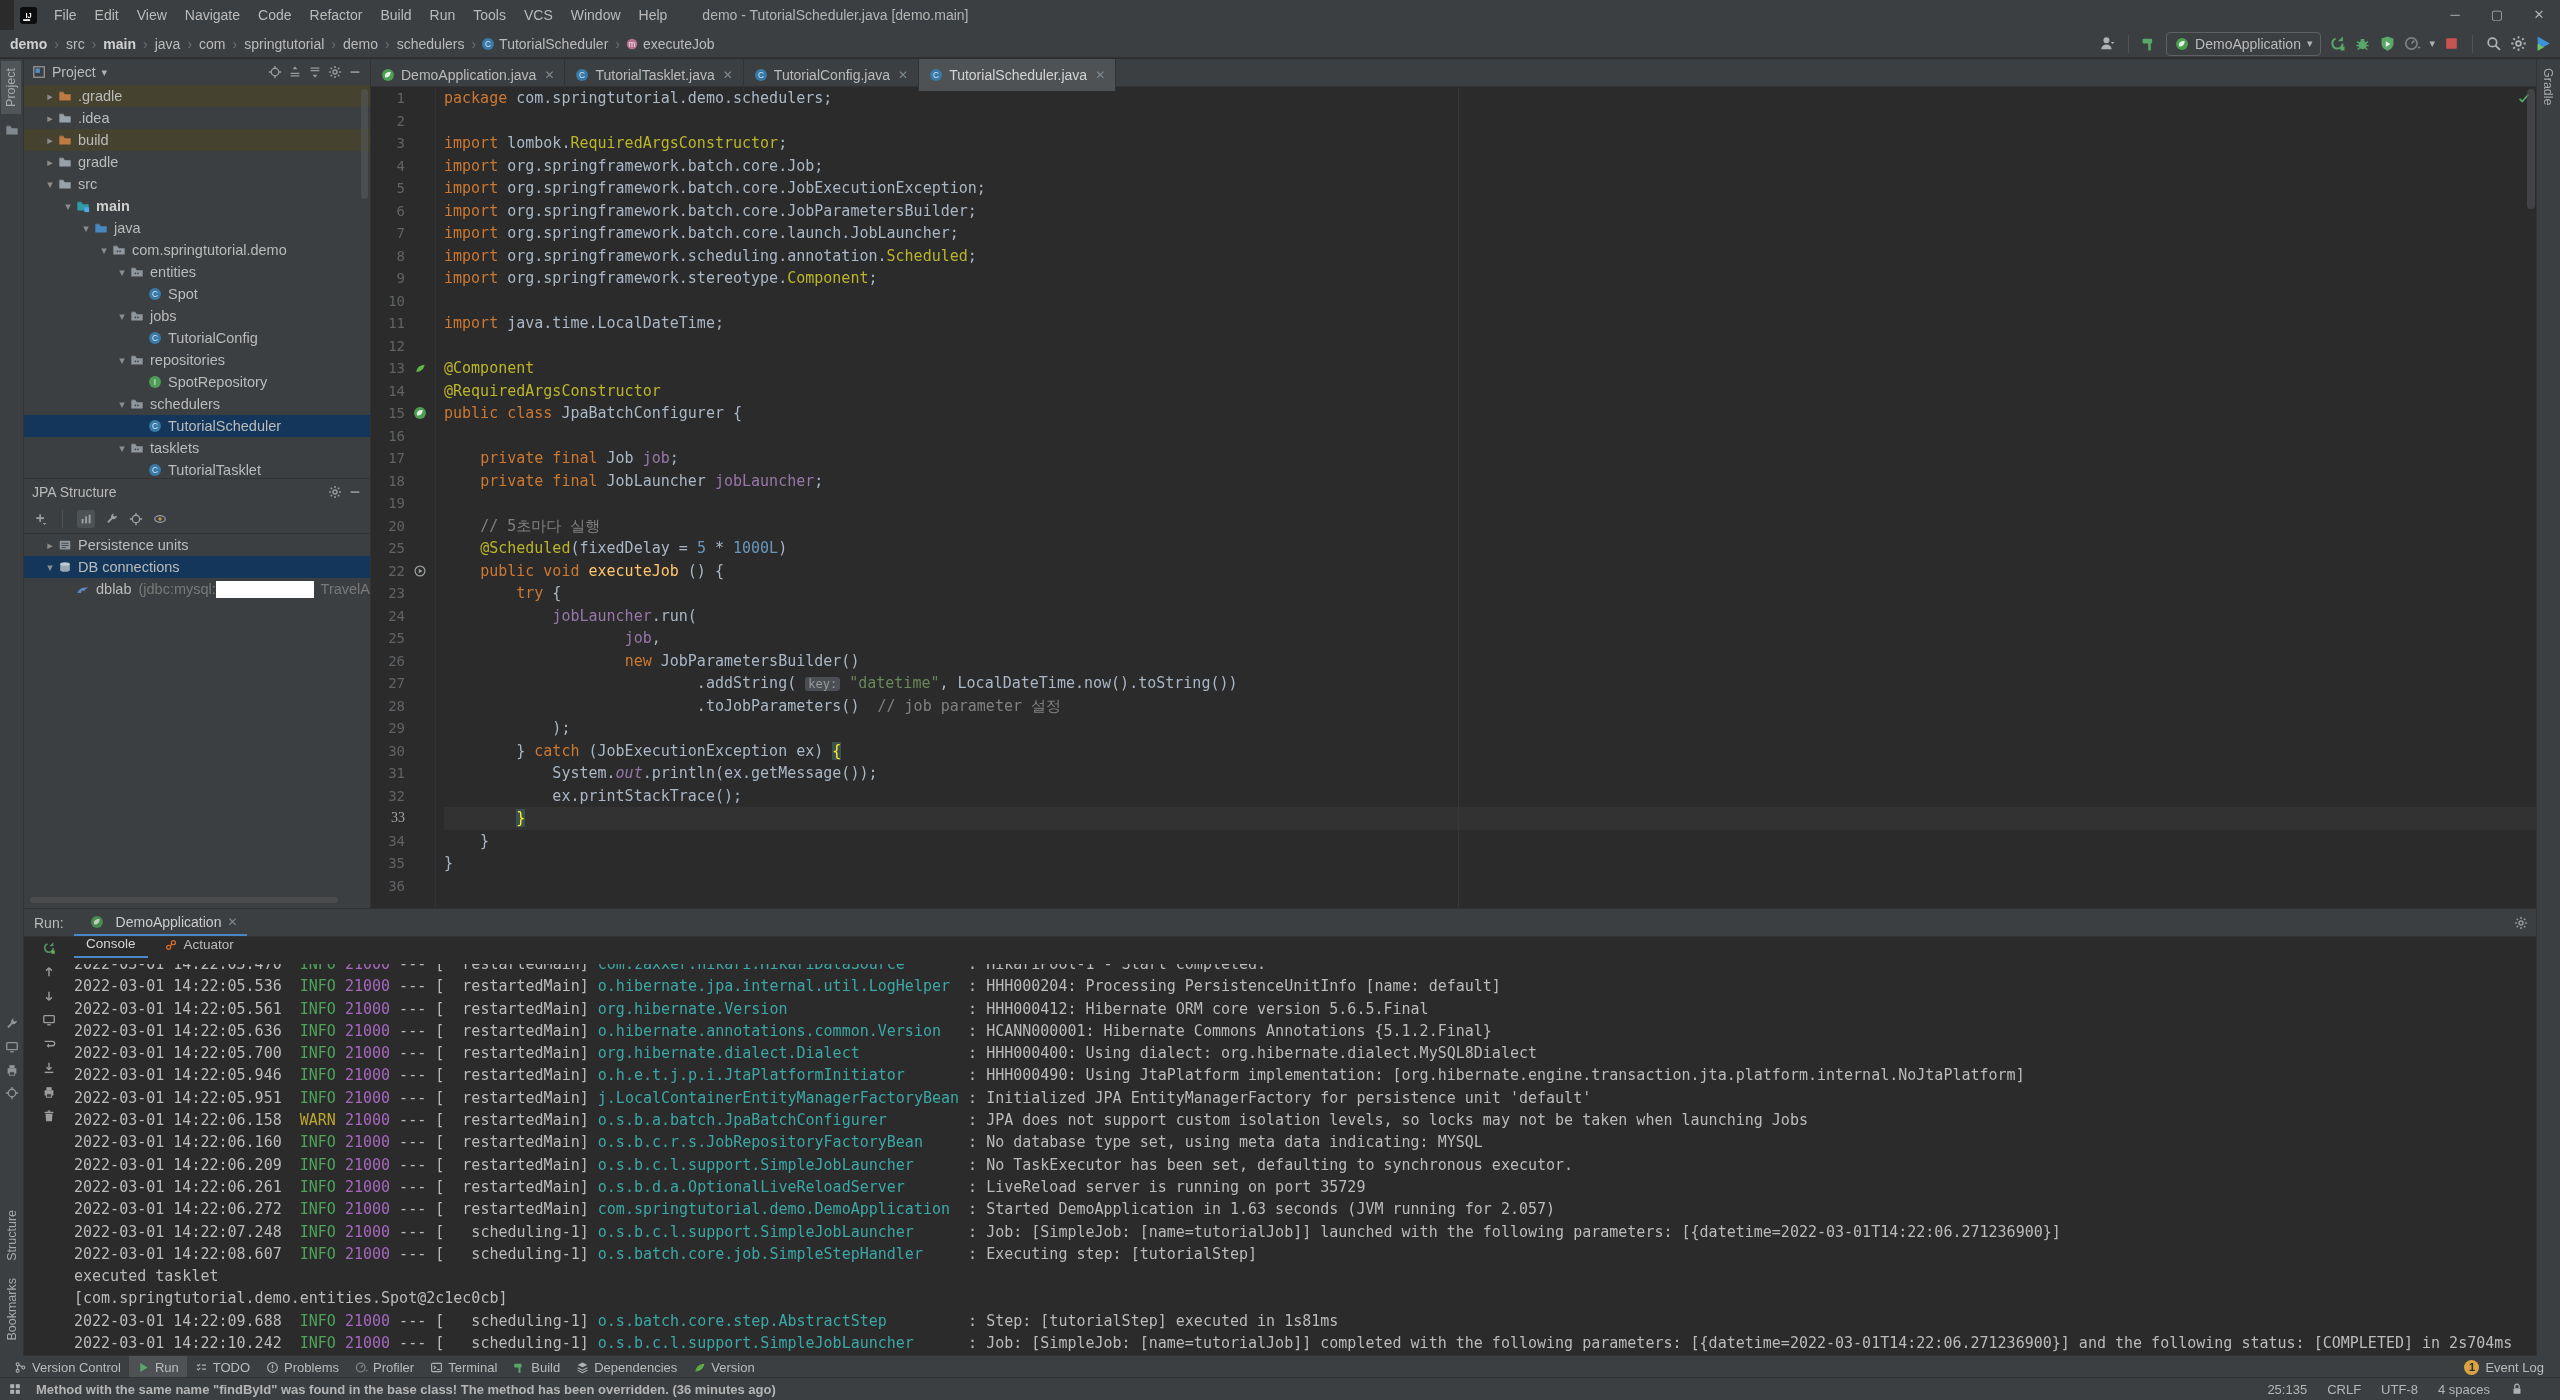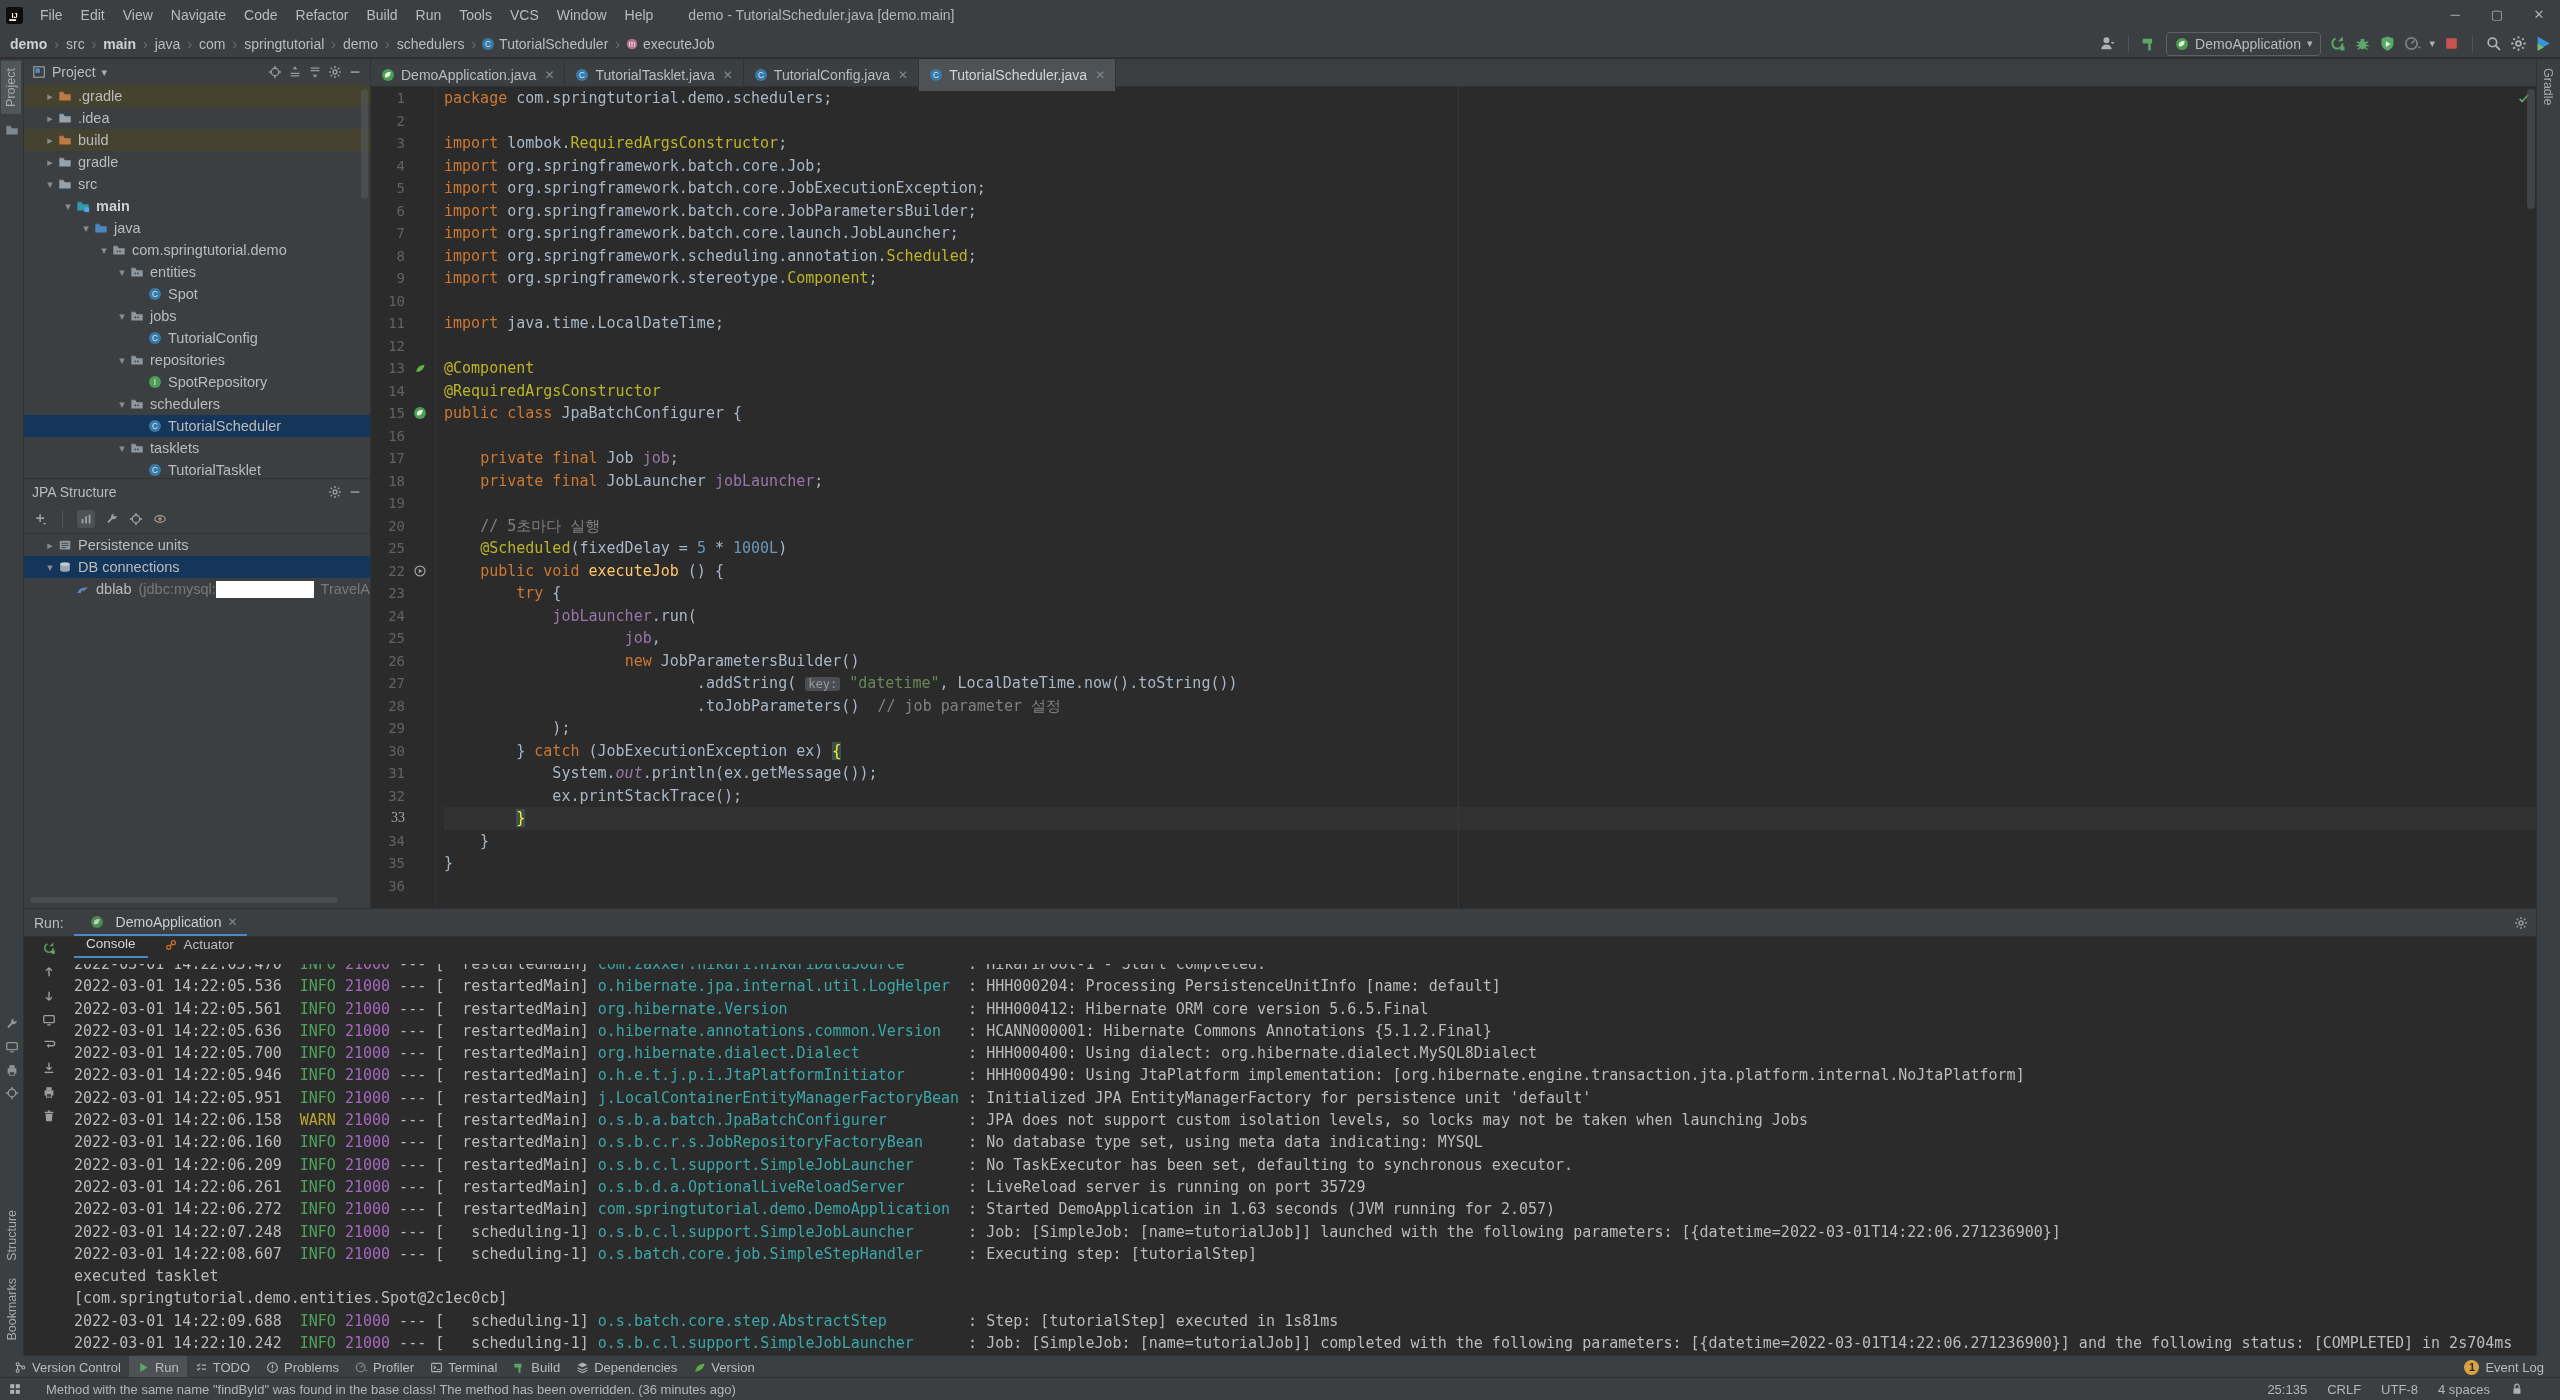--- a/index.html
+++ b/index.html
@@ -3,21 +3,21 @@
 <meta charset="utf-8">
 <style>
   html,body{margin:0;padding:0;background:#2B2B2B;}
   #app{position:relative;width:2560px;height:1400px;overflow:hidden;background:#2B2B2B;
        font-family:"Liberation Sans",sans-serif;color:#BBBBBB;font-size:14px;}
   .panel{background:#3C3F41;}
   .ico{display:inline-flex;align-items:center;justify-content:center;vertical-align:middle;}
   .ico svg{width:17px;height:17px;}
   .ico.small svg{width:14px;height:14px;}
   
-  #menu-bar{position:absolute;left:0;top:0;right:0;height:30px;background:#3C3F41;
+  #menu-bar{position:absolute;left:14px;top:0;right:0;height:30px;background:#3C3F41;
     display:flex;align-items:center;border-bottom:1px solid #2B2B2B;}
   #menu-bar .logo{margin:0 8px 0 6px;}
   .menu-item{padding:0 9px;line-height:30px;cursor:default;}
   #win-title{margin-left:26px;color:#B5B5B5;}
   #win-controls{margin-left:auto;display:flex;}
   #win-controls span{width:42px;text-align:center;line-height:30px;color:#AFB1B3;font-size:13px;}
   
   #toolbar2{position:absolute;left:0;top:30px;right:0;height:28px;background:#3C3F41;
     border-bottom:1px solid #323232;display:flex;align-items:center;padding:0 8px;box-sizing:border-box;}
   #breadcrumbs{display:flex;align-items:center;gap:2px;white-space:nowrap;}
@@ -110,21 +110,21 @@
   #bottom-bar{position:absolute;left:0;right:0;bottom:22px;height:22px;background:#3C3F41;
     border-top:1px solid #323232;display:flex;align-items:center;padding:0 6px;font-size:13px;}
   .bitem{display:flex;align-items:center;gap:5px;padding:0 8px;height:22px;color:#BBBBBB;}
   .bitem.active{background:#4E5254;}
   .bitem .ico svg{width:13px;height:13px;}
   #bb-right{margin-left:auto;display:flex;align-items:center;gap:6px;padding-right:10px;}
   .badge{width:15px;height:15px;border-radius:50%;background:#D9A343;color:#2B2B2B;font-size:11px;
     display:flex;align-items:center;justify-content:center;font-weight:bold;}
   #status-bar{position:absolute;left:0;right:0;bottom:0;height:22px;background:#3C3F41;
     border-top:1px solid #323232;display:flex;align-items:center;font-size:13px;color:#B5B5B5;padding:0 8px;}
-  #status-bar .msg{margin-left:24px;}
+  #status-bar .msg{margin-left:14px;font-weight:bold;}
   #status-right{margin-left:auto;display:flex;align-items:center;gap:20px;padding-right:28px;}
 </style>
 </head>
 <body>
 
 <div id="app">
 
   <div id="menu-bar" class="panel">
     <span class="ico logo">
         <svg viewBox="0 0 16 16" xmlns="http://www.w3.org/2000/svg">

